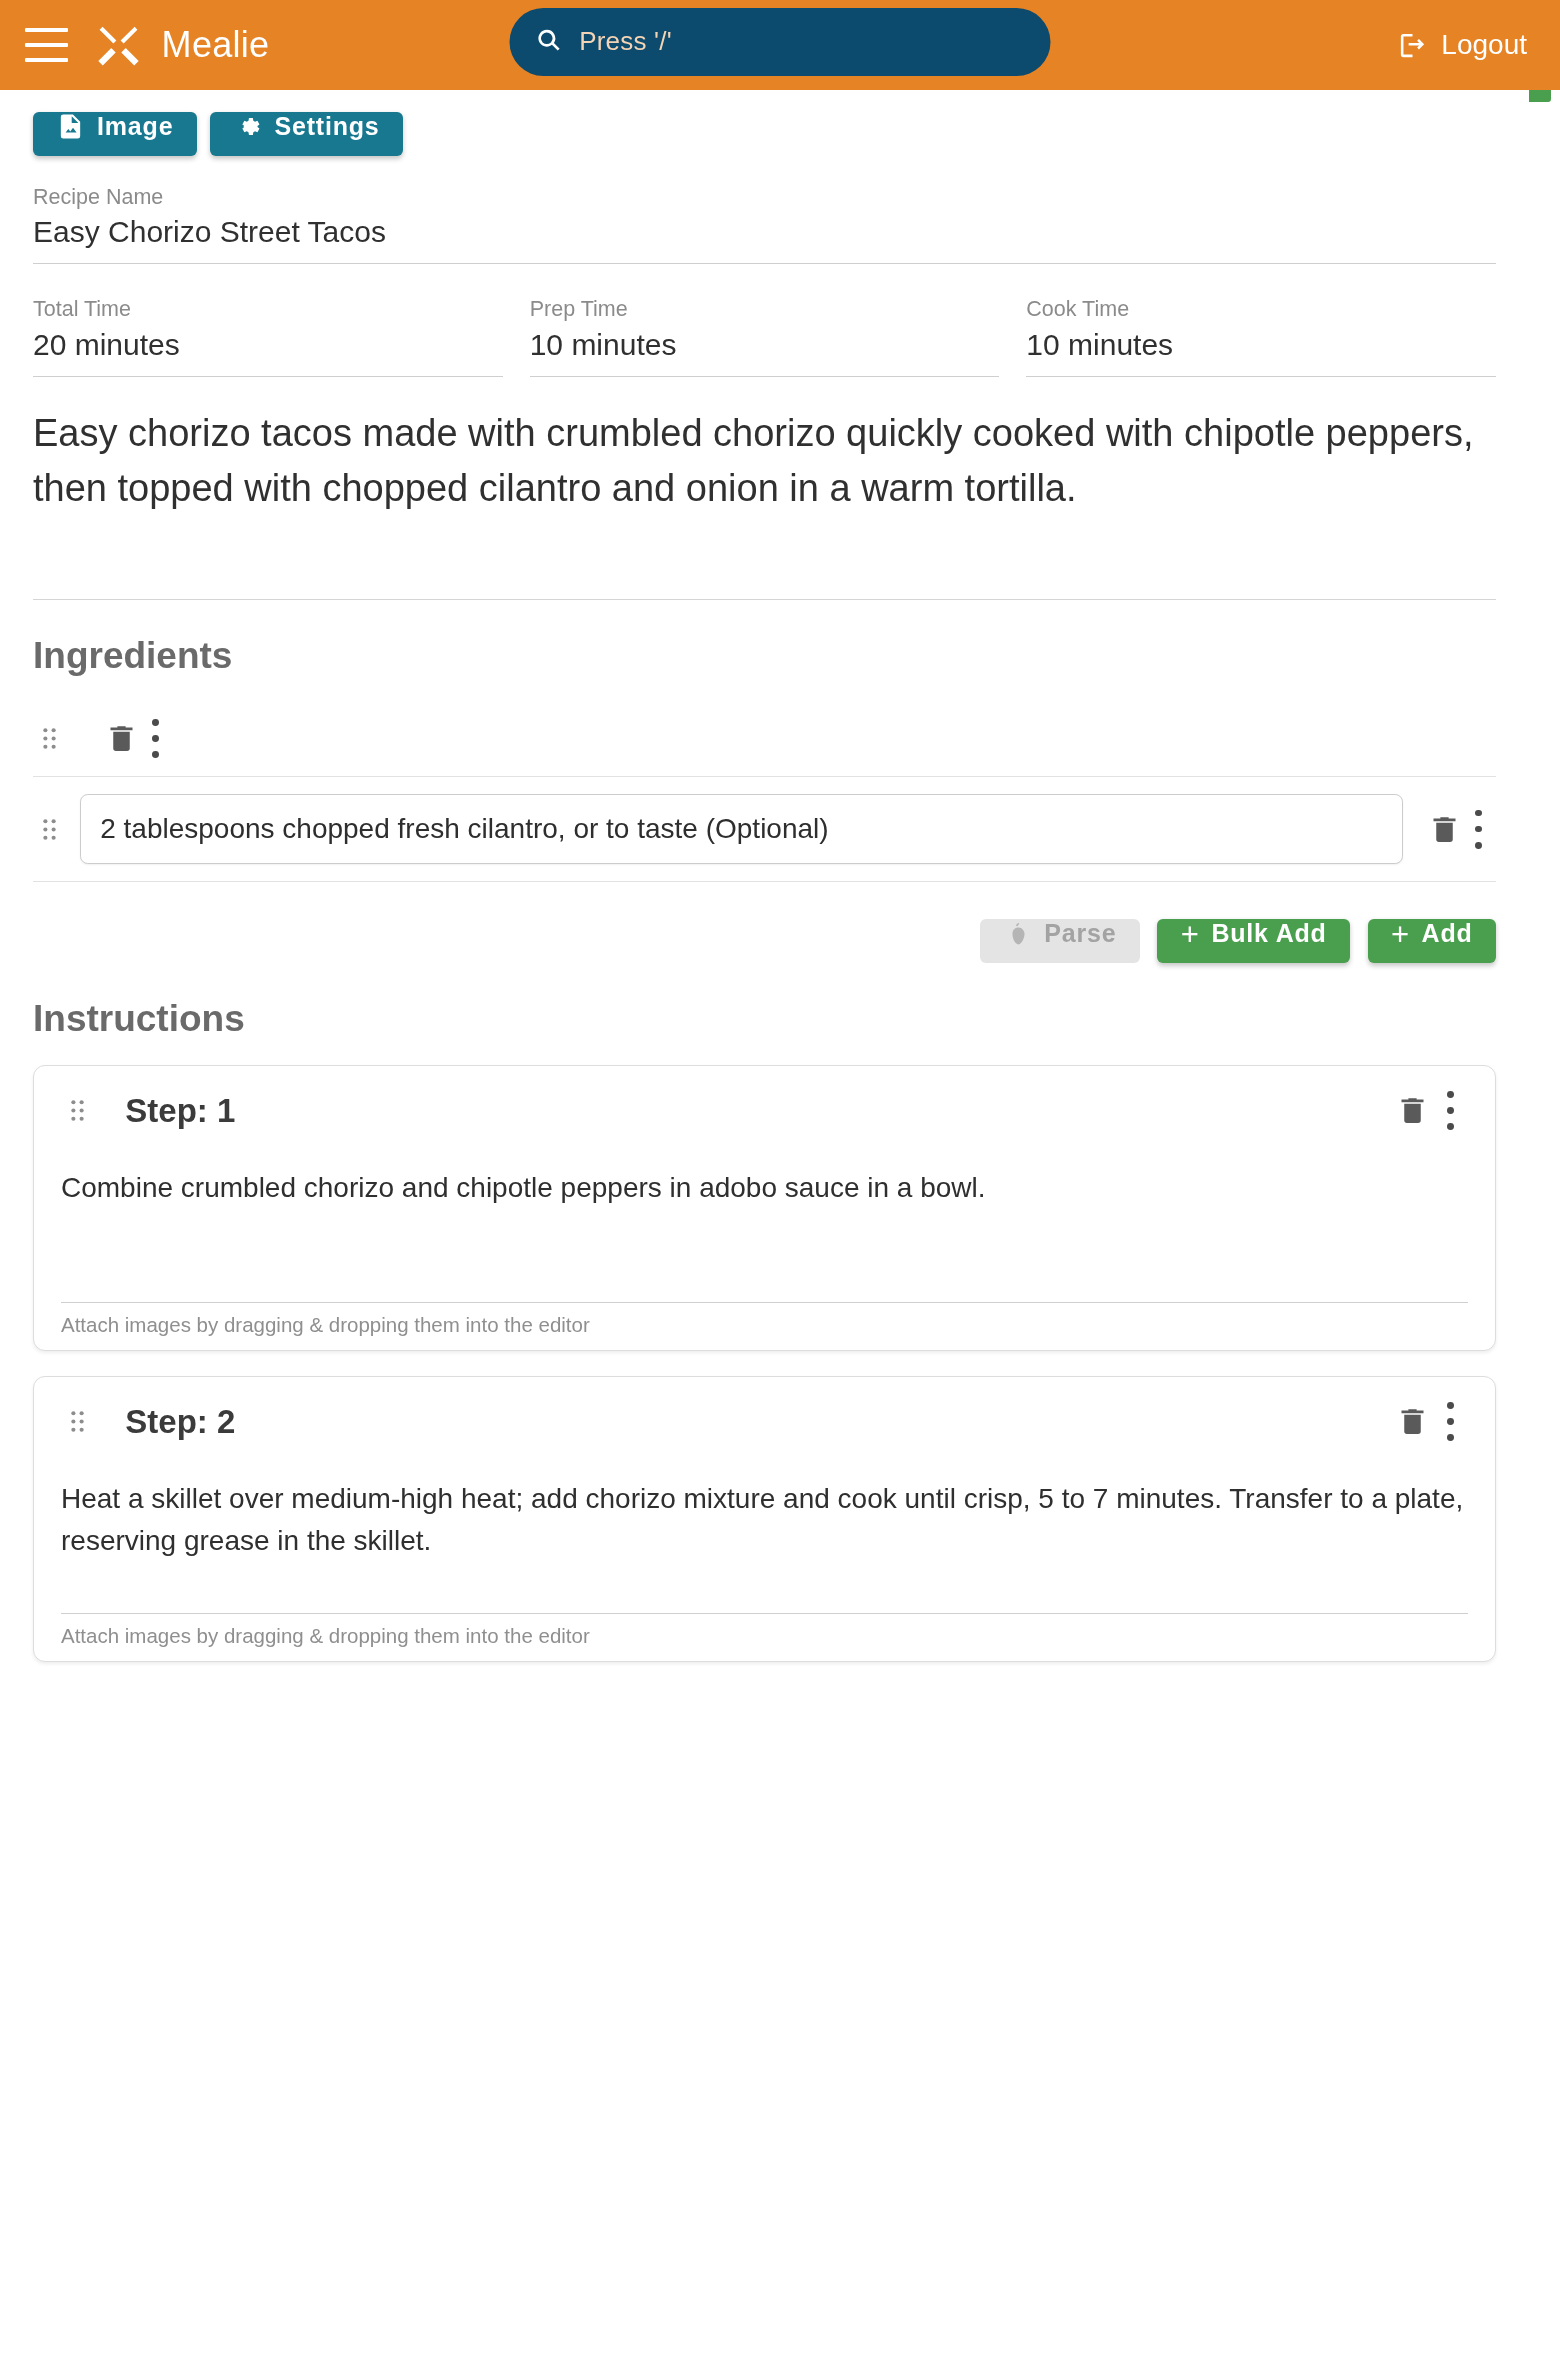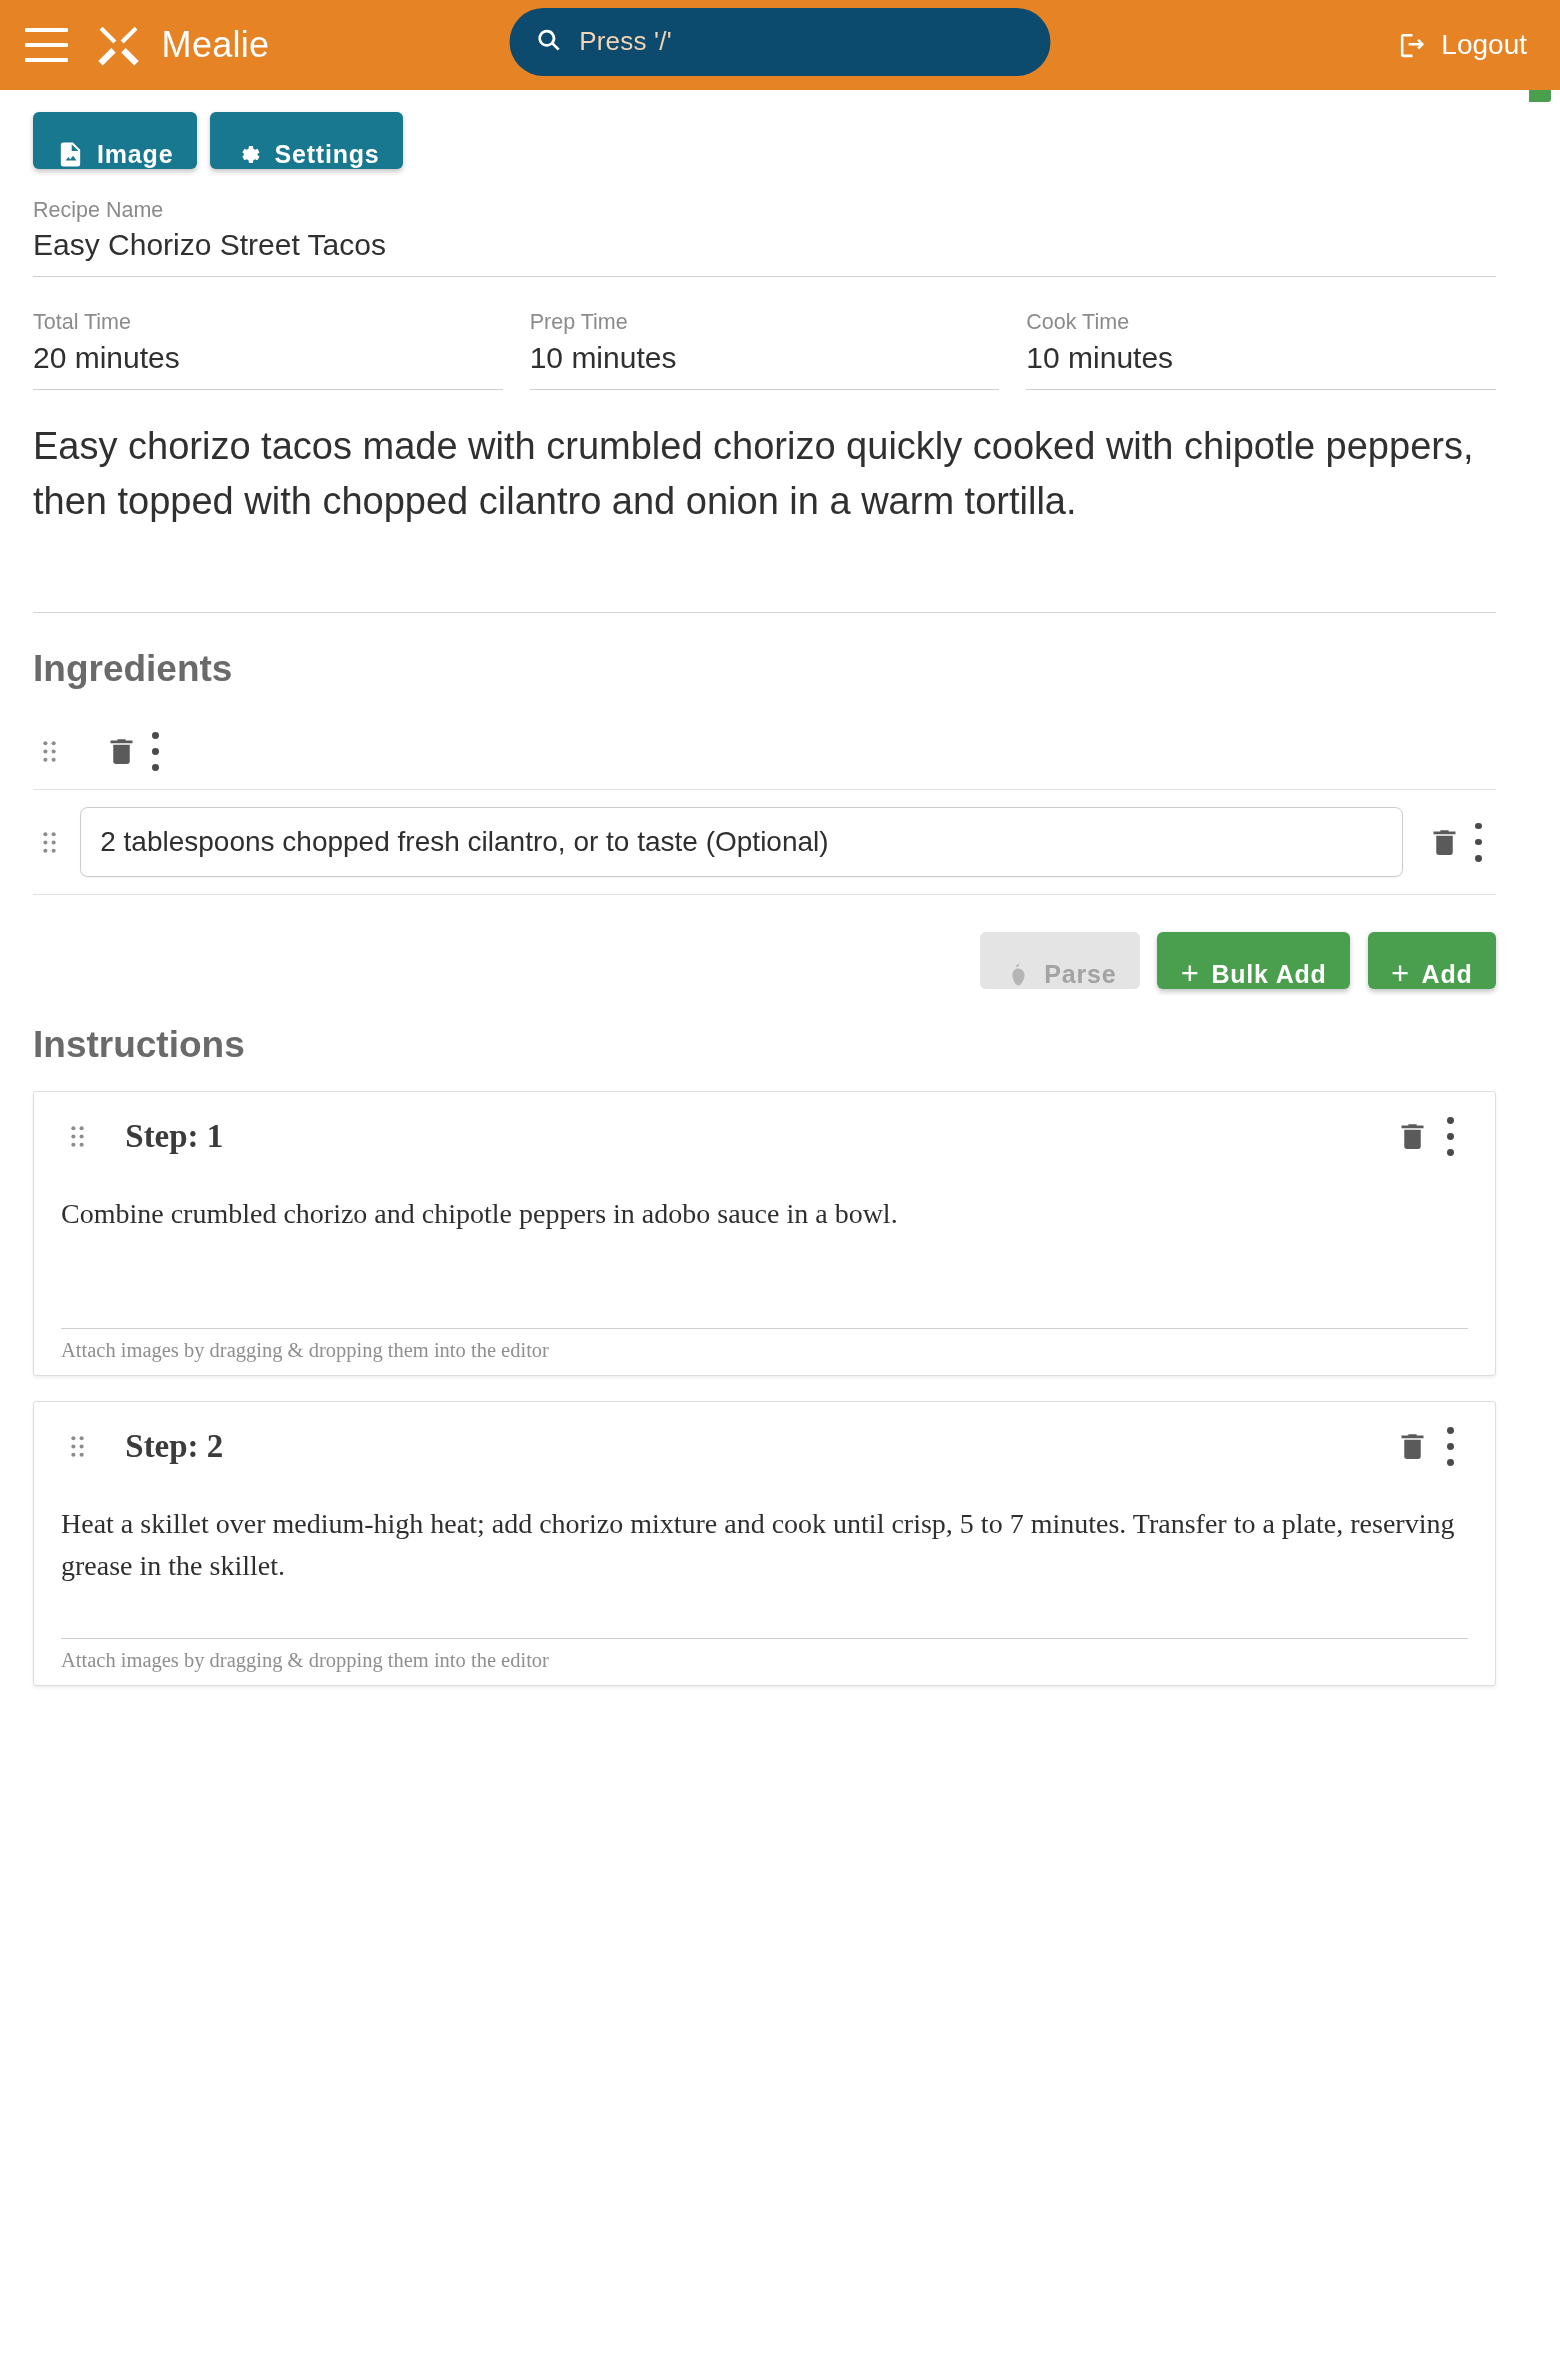--- a/index.html
+++ b/index.html
@@ -109,30 +109,30 @@
   }
 
   
   .btn-row {
     display: flex;
     gap: 13.7px;
     padding-top: 21.5px;
   }
   .btn {
     display: inline-flex;
-    align-items: flex-end;
+    align-items: flex-start;
     gap: 11.7px;
     border: none;
     border-radius: 5.9px;
     color: #fff;
     font-size: 25px;
     font-weight: 600;
     letter-spacing: 0.8px;
     padding: 0 23.4px;
-    height: 57px;
+    height: 44px;
     cursor: pointer;
     font-family: "Liberation Sans", sans-serif;
     box-shadow: 0 2.9px 4.9px rgba(0,0,0,.22);
   }
   .btn.teal { background: #17788f; }
   .btn svg { width: 29px; height: 29px; flex: none; }
 
   
   .field { margin-top: 29px; }
   .field-label {
@@ -214,26 +214,25 @@
     gap: 17.6px;
     margin-top: 37px;
   }
   .btn.grey { background: #e4e4e4; color: #a3a3a3; box-shadow: none; }
   .btn.green { background: #4a9f4e; }
   .btn .plus { font-size: 31px; line-height: 1; font-weight: 400; }
 
   
   .step-card {
     border: 1px solid #dddddd;
-    border-radius: 3px;
+    border-radius: 12px;
     background: #fff;
     box-shadow: 0 2px 3.9px rgba(0,0,0,.07);
     padding: 25px 27px 13.7px 27px;
     margin-bottom: 25px;
-    font-family: Liberation Serif, serif;
   }
   .step-head {
     display: flex;
     align-items: center;
   }
   .step-title {
     font-size: 33px;
     font-weight: 700;
     color: #3b3b3b;
     margin-left: 17.6px;

